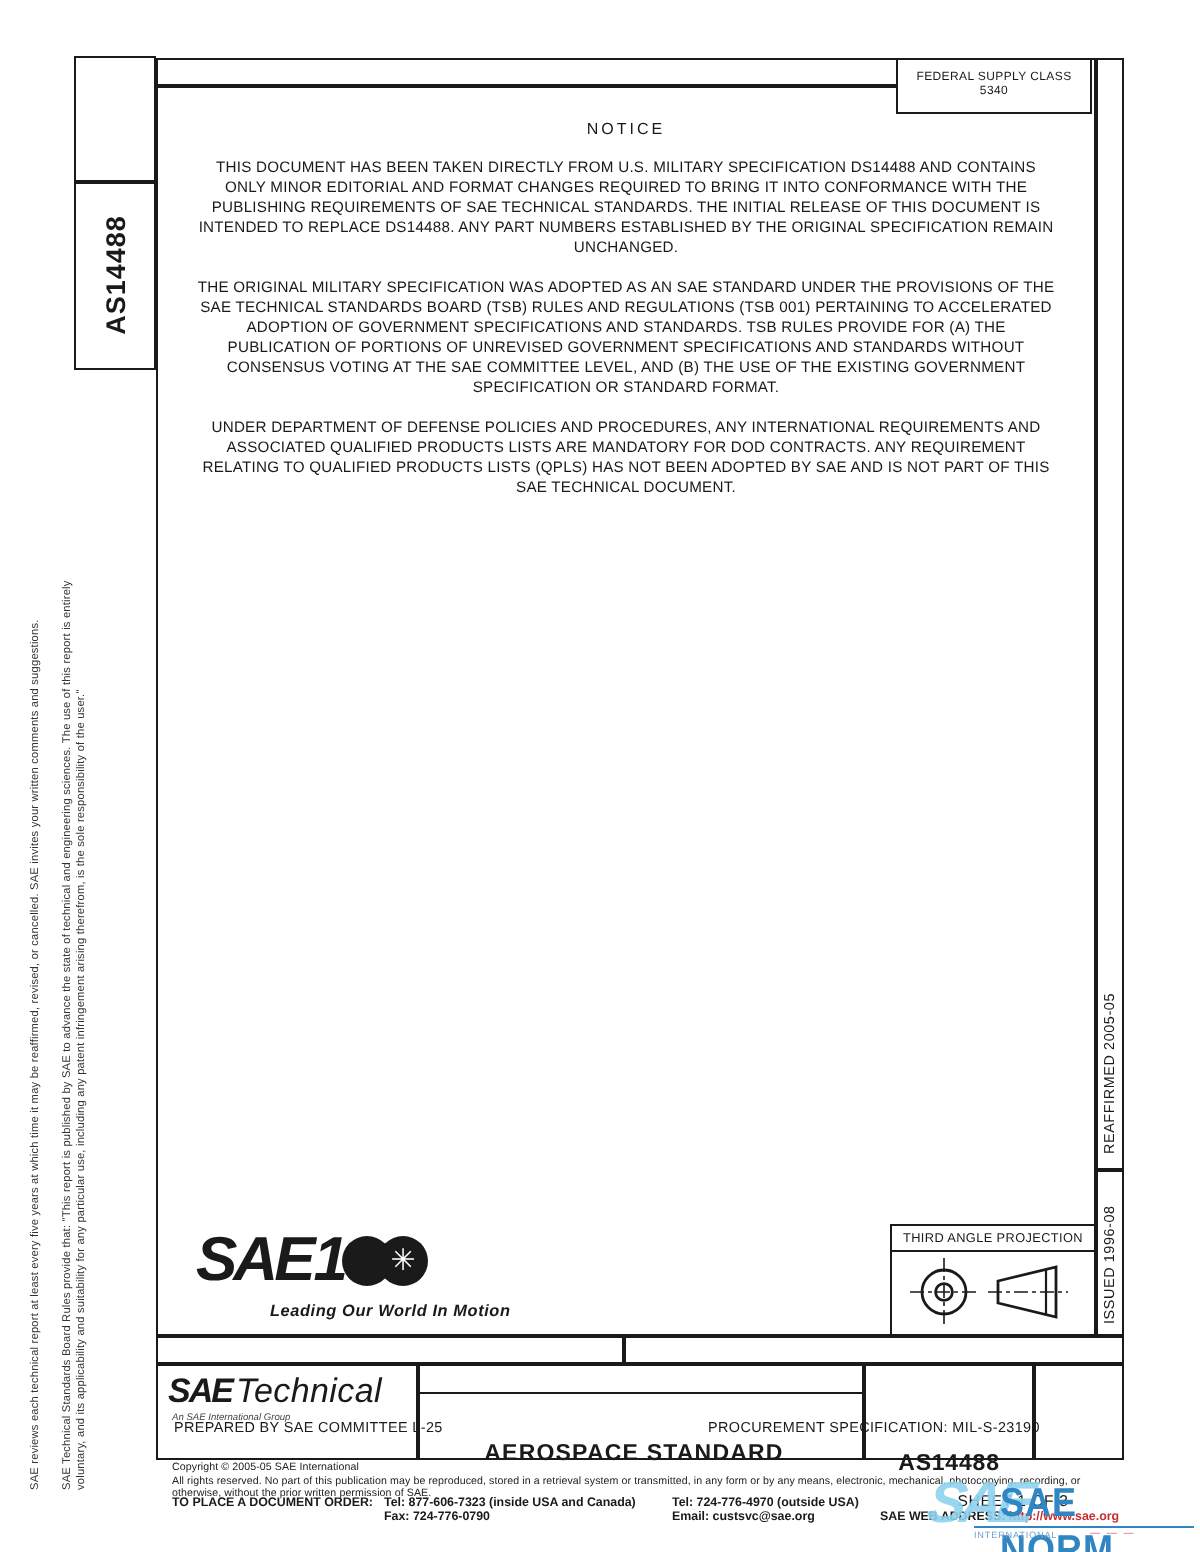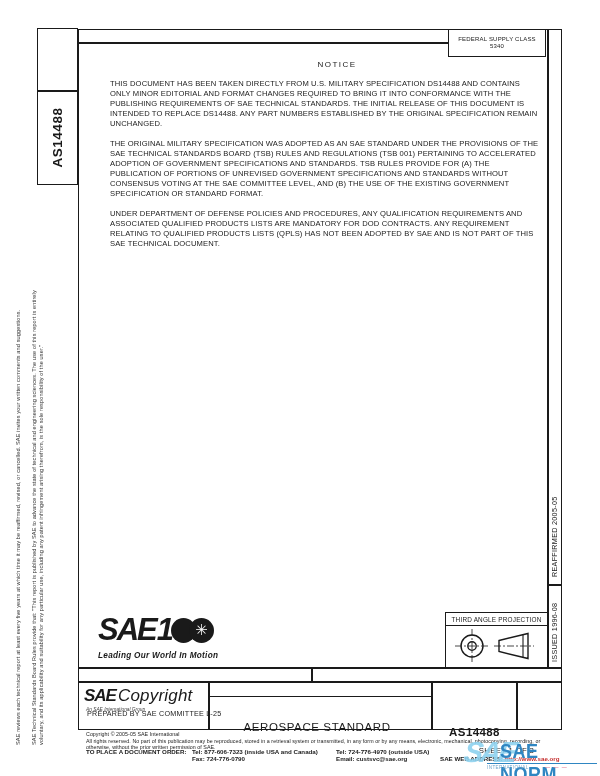--- a/index.html
+++ b/index.html
@@ -22,47 +22,47 @@
   
   .frame{left:78px; top:29px; width:484px; height:701px; border:1.8px solid #1a1a1a; box-sizing:border-box;}
   .line{position:absolute; background:#1a1a1a;}
   .fsc{left:448px; top:29px; width:98px; height:28px; border:1.4px solid #1a1a1a; box-sizing:border-box;
     display:flex; flex-direction:column; align-items:center; justify-content:center; background:#fff;
     font-size:6px; line-height:7.5px; text-align:center; letter-spacing:.2px;}
   
   .vdate{position:absolute; transform-origin:0 0; transform:rotate(-90deg); white-space:nowrap;
     font-size:7.2px; letter-spacing:.3px; color:#1a1a1a;}
   
-  .notice-title{left:78px; top:60px; width:470px; text-align:center; font-size:8px; letter-spacing:1.5px;padding-left:24px;}
-  .notice-body{left:110px; top:79px; width:430px; font-size:7.6px; line-height:10px; letter-spacing:.12px; text-align:left;}
+  .notice-title{left:78px; top:60px; width:470px; text-align:center; font-size:8px; letter-spacing:1.5px;}
+  .notice-body{left:98px; top:79px; width:430px; font-size:7.6px; line-height:10px; letter-spacing:.12px; text-align:center;}
   .notice-body p{margin:0 0 10px 0;}
   
   .sae100{left:98px; top:613px; width:170px; height:52px;}
   .sae100-row{display:flex; align-items:center; height:34px;}
   .sae100-sae{font-weight:900; font-size:31px; letter-spacing:-2px; font-style:italic; line-height:30px;}
   .sae100-one{font-weight:900; font-size:31px; font-style:italic; margin-left:1px; line-height:30px;}
   .sae100-circle{width:25px; height:25px; border-radius:50%; background:#1a1a1a; display:flex; align-items:center; justify-content:center; flex:0 0 auto;}
   .c1{margin-left:-3px;}
   .c2{margin-left:-7px; color:#fff; font-size:15px;}
-  .sae100-tagline{margin-top:4px; font-size:8.2px; font-weight:bold; font-style:italic; letter-spacing:.3px;}
+  .sae100-tagline{margin-top:4px; font-size:8.2px; font-weight:bold; font-style:italic; letter-spacing:.3px;margin-left:37px;}
   
   .tap-box-label{left:445px; top:612px; width:103px; height:14px; border:1.4px solid #1a1a1a; box-sizing:border-box;
     display:flex; align-items:center; justify-content:center; font-size:6.4px; letter-spacing:.2px; background:#fff;}
   .tap-symbol{left:449px; top:626px;}
   
   .tb-text{position:absolute; box-sizing:border-box;margin-top:38px;}
   .prepared{left:78px; top:668px; width:234px; height:14px; display:flex; align-items:center; padding-left:9px; font-size:7.2px; letter-spacing:.2px;}
   .procurement{left:312px; top:668px; width:250px; height:14px; display:flex; align-items:center; justify-content:center; font-size:7.2px; letter-spacing:.2px;}
   .aero-logo{left:84px; top:686px; width:120px; height:40px;}
   .aero-row{display:flex; align-items:baseline;}
   .aero-sae{font-weight:900; font-size:17px; letter-spacing:-1px; font-style:italic;}
   .aero-word{font-style:italic; font-size:17px; letter-spacing:.2px; margin-left:2px;}
   .aero-tag{font-size:4.8px; font-style:italic; color:#444; margin-top:1px; margin-left:2px;}
   .std-type{left:209px; top:682px; width:216px; height:14px; display:flex; align-items:center; justify-content:center;
-    font-weight:normal; font-size:11.5px; letter-spacing:.6px;}
+    font-weight:bold; font-size:11.5px; letter-spacing:.6px;}
   .std-title{left:209px; top:697px; width:223px; height:32px; display:flex; flex-direction:column; align-items:center; justify-content:center;
     font-size:7.8px; line-height:10px; letter-spacing:.2px; text-align:center;}
   .doc-num{left:432px; top:688px; width:85px; text-align:center; font-weight:bold; font-size:11.5px; letter-spacing:.4px;}
   .doc-sheet{left:432px; top:708px; width:108px; text-align:center; font-size:7.8px; letter-spacing:.3px;padding-left:41px;}
   
   .fine{position:absolute; font-size:5.3px; line-height:6.1px; color:#222; letter-spacing:.05px;}
   .order-grid{left:86px; top:748px; display:grid; grid-template-columns:102px 140px 100px auto; grid-column-gap:4px;
     font-size:6.2px; line-height:7.4px;}
   .order-grid b{font-weight:bold;}
   .weburl{color:#c62f2f; font-weight:bold;}
@@ -100,21 +100,21 @@
 
   <div class="line" style="left:547px; top:29px; width:1.5px; height:639px;"></div>
   <div class="line" style="left:547px; top:584px; width:15px; height:1.5px;"></div>
   <div class="vdate" style="left:550px; top:577px;">REAFFIRMED 2005-05</div>
   <div class="vdate" style="left:550px; top:662px;">ISSUED 1996-08</div>
 
   <div class="abs notice-title">NOTICE</div>
   <div class="abs notice-body">
     <p>THIS DOCUMENT HAS BEEN TAKEN DIRECTLY FROM U.S. MILITARY SPECIFICATION DS14488 AND CONTAINS ONLY MINOR EDITORIAL AND FORMAT CHANGES REQUIRED TO BRING IT INTO CONFORMANCE WITH THE PUBLISHING REQUIREMENTS OF SAE TECHNICAL STANDARDS.  THE INITIAL RELEASE OF THIS DOCUMENT IS INTENDED TO REPLACE DS14488.  ANY PART NUMBERS ESTABLISHED BY THE ORIGINAL SPECIFICATION REMAIN UNCHANGED.</p>
     <p>THE ORIGINAL MILITARY SPECIFICATION WAS ADOPTED AS AN SAE STANDARD UNDER THE PROVISIONS OF THE SAE TECHNICAL STANDARDS BOARD (TSB) RULES AND REGULATIONS (TSB 001) PERTAINING TO ACCELERATED ADOPTION OF GOVERNMENT SPECIFICATIONS AND STANDARDS.  TSB RULES PROVIDE FOR (A) THE PUBLICATION OF PORTIONS OF UNREVISED GOVERNMENT SPECIFICATIONS AND STANDARDS WITHOUT CONSENSUS VOTING AT THE SAE COMMITTEE LEVEL, AND (B) THE USE OF THE EXISTING GOVERNMENT SPECIFICATION OR STANDARD FORMAT.</p>
-    <p>UNDER DEPARTMENT OF DEFENSE POLICIES AND PROCEDURES, ANY QUALIFICATION REQUIREMENTS AND ASSOCIATED QUALIFIED PRODUCTS LISTS ARE MANDATORY FOR DOD CONTRACTS.  ANY REQUIREMENT RELATING TO QUALIFIED PRODUCTS LISTS (QPLS) HAS NOT BEEN ADOPTED BY SAE AND IS NOT PART OF THIS SAE TECHNICAL DOCUMENT.</p>
+    <p>UNDER DEPARTMENT OF DEFENSE POLICIES AND PROCEDURES, ANY INTERNATIONAL REQUIREMENTS AND ASSOCIATED QUALIFIED PRODUCTS LISTS ARE MANDATORY FOR DOD CONTRACTS.  ANY REQUIREMENT RELATING TO QUALIFIED PRODUCTS LISTS (QPLS) HAS NOT BEEN ADOPTED BY SAE AND IS NOT PART OF THIS SAE TECHNICAL DOCUMENT.</p>
   </div>
 
   <div class="abs sae100">
     <div class="sae100-row">
       <span class="sae100-sae">SAE</span>
       <span class="sae100-one">1</span>
       <span class="sae100-circle c1"></span>
       <span class="sae100-circle c2">
           <span>✳</span>
         </span>
@@ -142,25 +142,26 @@
 
   <div class="line" style="left:78px; top:667px; width:484px; height:1.6px;"></div>
   <div class="line" style="left:78px; top:681px; width:484px; height:1.6px;"></div>
   <div class="line" style="left:311px; top:667px; width:1.5px; height:15px;"></div>
   <div class="line" style="left:208px; top:681px; width:1.5px; height:49px;"></div>
   <div class="line" style="left:431px; top:681px; width:1.5px; height:49px;"></div>
   <div class="line" style="left:516px; top:681px; width:1.5px; height:49px;"></div>
   <div class="line" style="left:208px; top:696px; width:225px; height:1.4px;"></div>
 
   <div class="tb-text prepared">PREPARED BY SAE COMMITTEE L-25</div>
+  <div class="tb-text procurement">PROCUREMENT SPECIFICATION: MIL-S-23190</div>
 
   <div class="abs aero-logo">
     <div class="aero-row">
       <span class="aero-sae">SAE</span>
-      <span class="aero-word">Copyright</span>
+      <span class="aero-word">Technical</span>
     </div>
     <div class="aero-tag">An SAE International Group</div>
   </div>
 
   <div class="tb-text std-type">AEROSPACE STANDARD</div>
   <div class="tb-text doc-num">AS14488</div>
   <div class="tb-text doc-sheet">SHEET 1 OF 3</div>
 
   <div class="fine" style="left:86px; top:731px;">Copyright © 2005-05 SAE International</div>
   <div class="fine" style="left:86px; top:737.5px; width:470px;">All rights reserved. No part of this publication may be reproduced, stored in a retrieval system or transmitted, in any form or by any means, electronic, mechanical, photocopying, recording, or</div>

